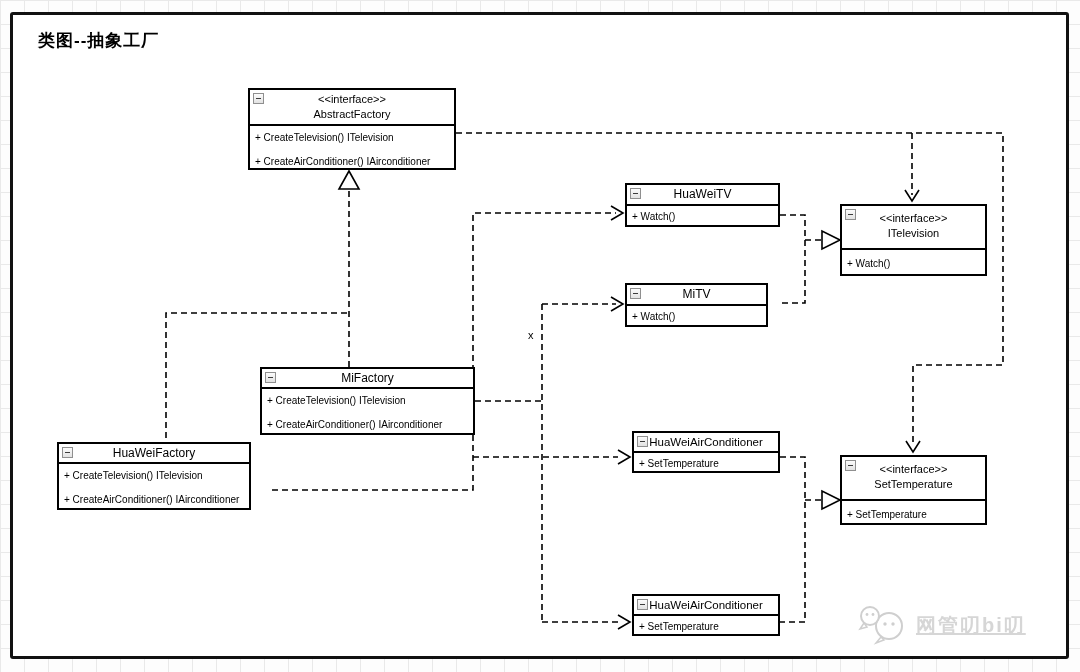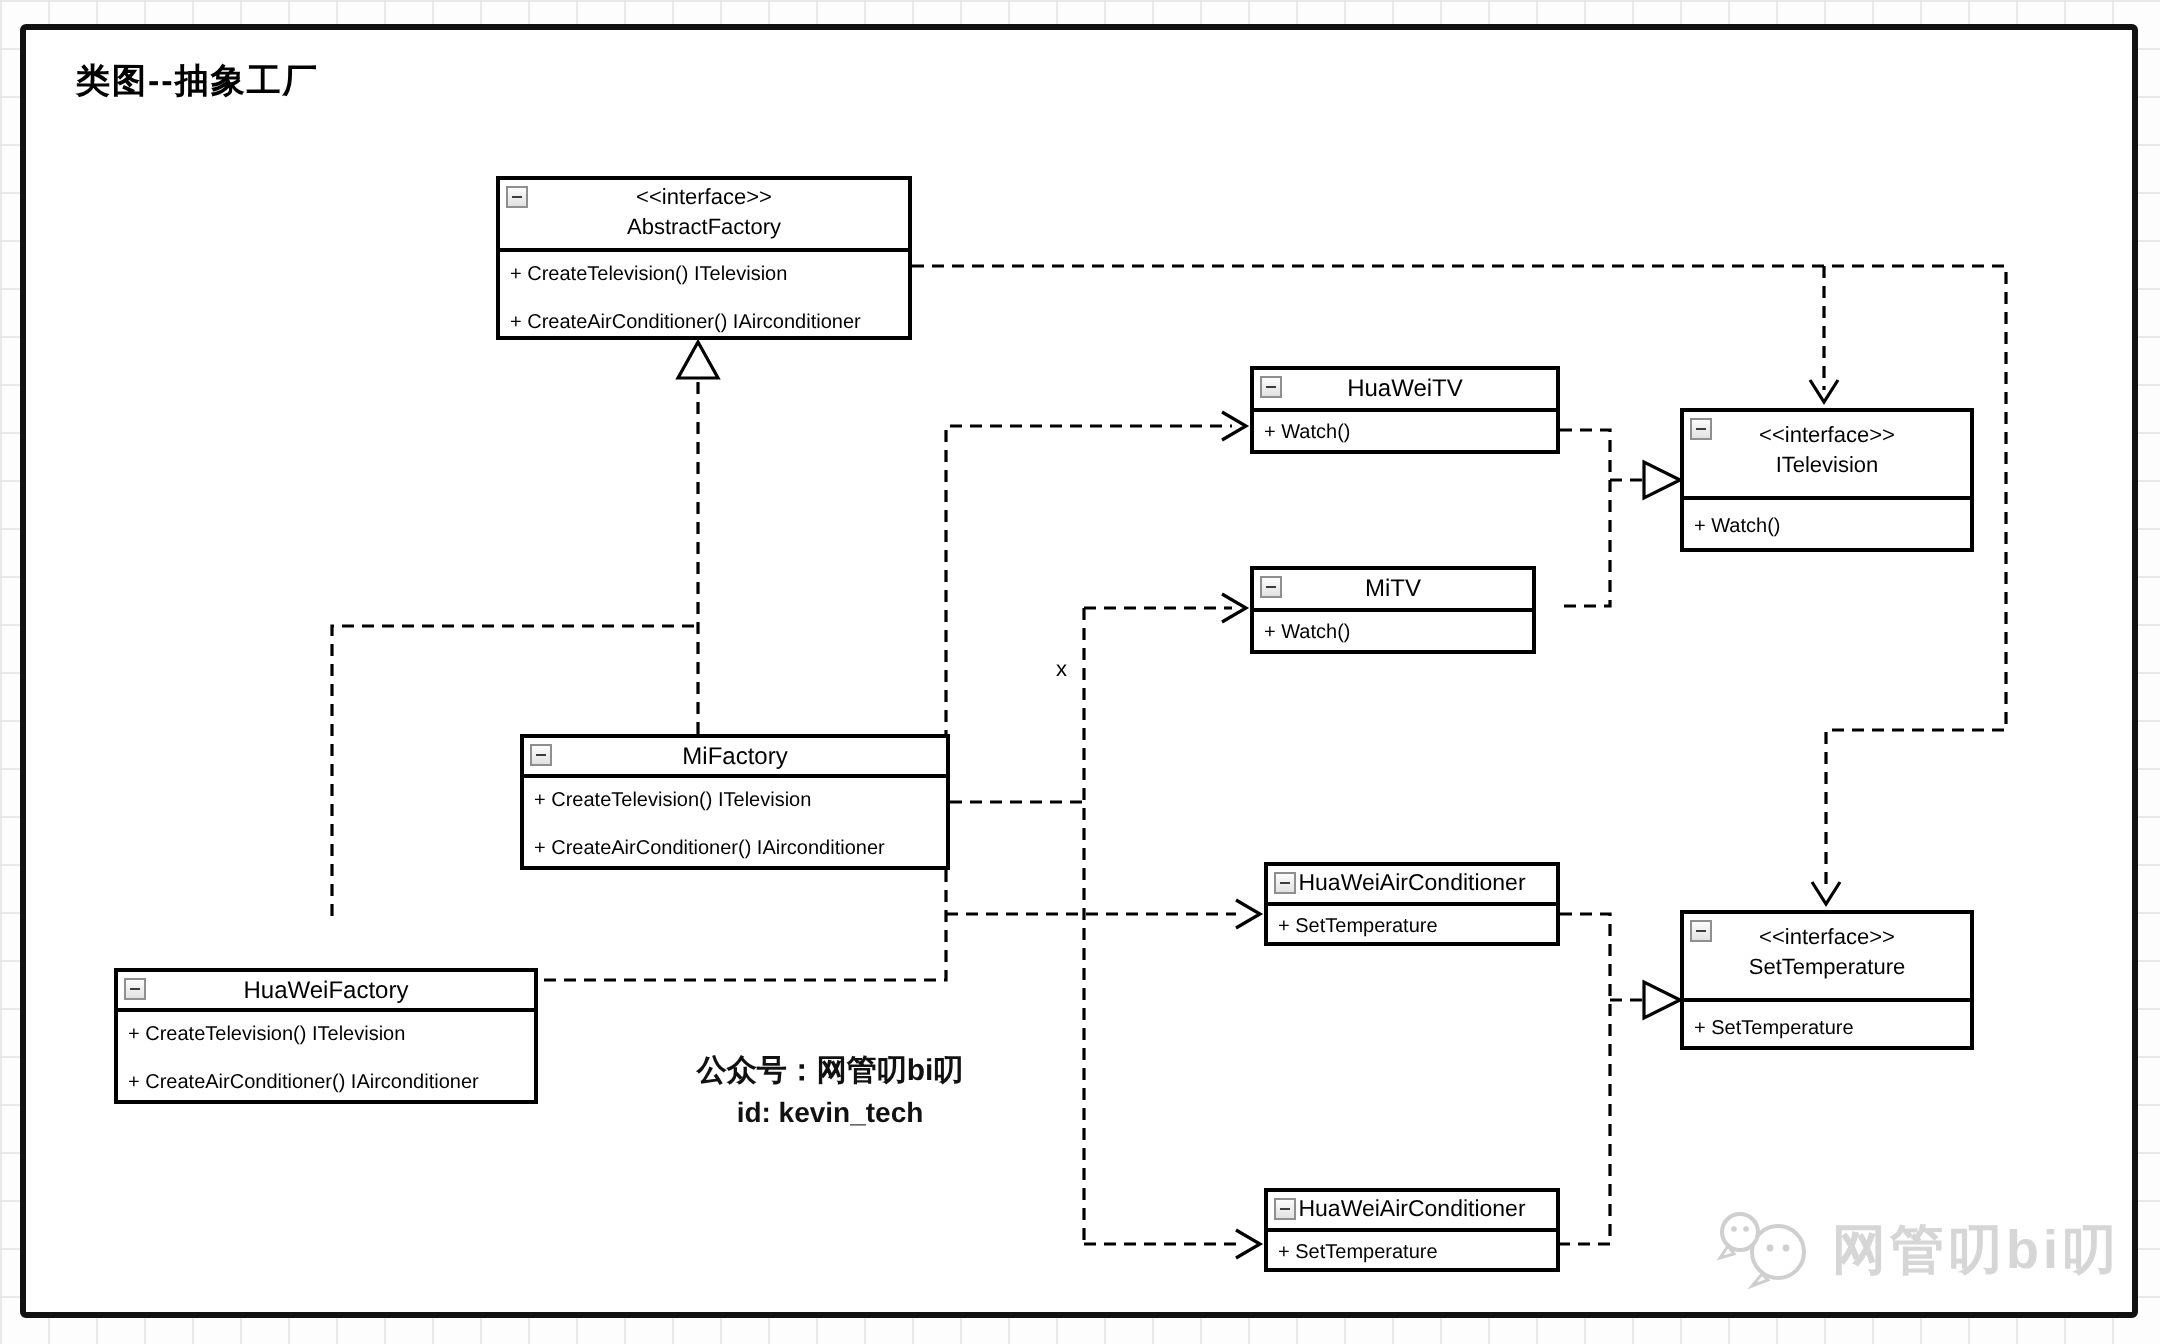--- a/index.html
+++ b/index.html
@@ -33,22 +33,22 @@
   .hdr34{height:32px;padding-top:2px;}
   svg.wires{position:absolute;left:0;top:0;z-index:1;pointer-events:none;}
   svg.wires path.e{stroke:#000;stroke-width:1.6;fill:none;stroke-dasharray:6 4;}
   svg.wires path.open{stroke:#000;stroke-width:1.6;fill:none;}
   svg.wires polygon.tri{fill:#fff;stroke:#000;stroke-width:1.6;}
   .edge-label{position:absolute;font-size:11px;z-index:3;background:#fff;padding:0 1px;}
   .watermark{position:absolute;left:340px;top:526px;width:150px;text-align:center;z-index:3;color:#111;}
   .watermark .w1{font-size:15px;font-weight:600;line-height:20px;}
   .watermark .w2{font-size:14px;font-weight:600;line-height:20px;}
   .brand{position:absolute;left:856px;top:604px;display:flex;align-items:center;z-index:3;}
-  .brand .brand-text{font-size:27px;font-weight:bold;color:#d6d6d6;letter-spacing:2px;
-    text-shadow:1px 1px 0 #ffffff;margin-left:8px;}
+  .brand .brand-text{font-size:20px;font-weight:bold;color:#d6d6d6;letter-spacing:2px;
+    text-shadow:1px 1px 0 #ffffff;margin-left:8px;text-decoration:underline;}
 </style>
 </head>
 <body>
 
 <div class="screen">
   <div class="canvas"></div>
 
   <div class="page-title">类图--抽象工厂</div>
 
   <svg class="wires" width="1080" height="672" viewBox="0 0 1080 672">
@@ -142,21 +142,21 @@
           <span class="minus"></span>
         </span>
       <span>MiFactory</span>
     </div>
     <div class="uml-methods rows-lg">
       <div class="m">+ CreateTelevision() ITelevision</div>
       <div class="m">+ CreateAirConditioner() IAirconditioner</div>
     </div>
   </div>
 
-  <div class="uml-box" style="left:57px;top:484px;width:212px;height:68px;">
+  <div class="uml-box" style="left:57px;top:442px;width:194px;height:68px;">
     <div class="uml-header single hdr20">
       <span class="collapse">
           <span class="minus"></span>
         </span>
       <span>HuaWeiFactory</span>
     </div>
     <div class="uml-methods rows-lg">
       <div class="m">+ CreateTelevision() ITelevision</div>
       <div class="m">+ CreateAirConditioner() IAirconditioner</div>
     </div>
@@ -192,24 +192,20 @@
       <span class="collapse">
           <span class="minus"></span>
         </span>
       <span>HuaWeiAirConditioner</span>
     </div>
     <div class="uml-methods rows-sm">
       <div class="m">+ SetTemperature</div>
     </div>
   </div>
 
-  <div class="watermark">
-    <div class="w1">公众号：网管叨bi叨</div>
-    <div class="w2">id: kevin_tech</div>
-  </div>
 
   <div class="brand">
     <svg width="52" height="42" viewBox="0 0 52 42">
       <g fill="#ffffff" stroke="#cfcfcf" stroke-width="2">
         <circle cx="33" cy="22" r="13"></circle>
         <path d="M25 33 l-5 6 8 -3 z" stroke-width="1.5"></path>
         <circle cx="14" cy="12" r="9"></circle>
         <path d="M8 19 l-4 6 7 -2 z" stroke-width="1.5"></path>
       </g>
       <g fill="#cfcfcf" stroke="none">

